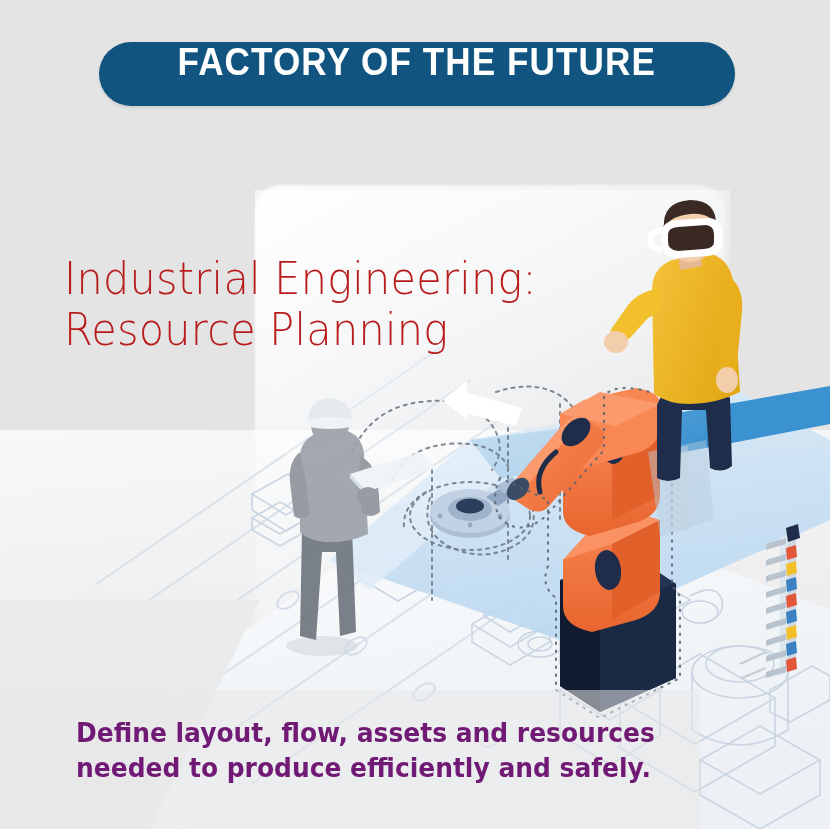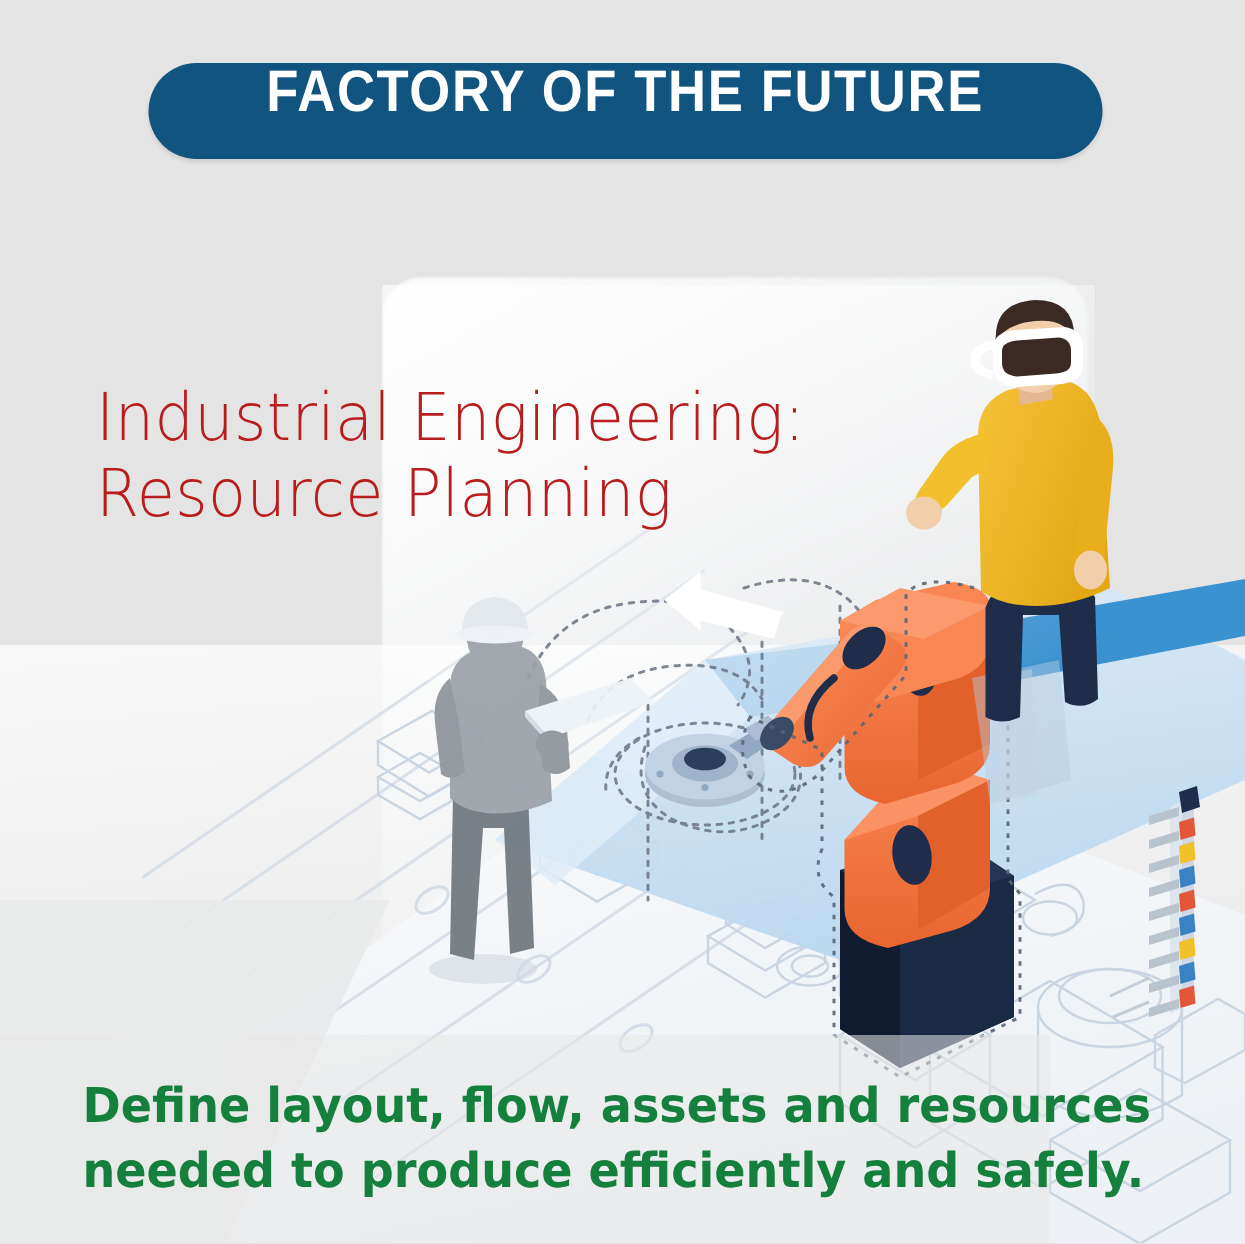--- a/index.html
+++ b/index.html
@@ -44,23 +44,23 @@
     color:#b91c1c;
     font-size:44px;font-weight:300;line-height:1.17;
     letter-spacing:.3px;
     font-family:"DejaVu Sans", sans-serif;
     z-index:40;
     margin-top:28px;
   }
   .title div{white-space:nowrap;transform:scaleX(.94);transform-origin:left center;}
   
   .caption{
-    position:absolute;left:55px;top:716px;width:640px;
-    color:#15803d;
-    font-size:32px;font-weight:bold;line-height:1.33;
+    position:absolute;left:76px;top:716px;width:640px;
+    color:#701a75;
+    font-size:26px;font-weight:bold;line-height:1.33;
     letter-spacing:0px;
     font-family:"DejaVu Sans", sans-serif;
     z-index:40;
   }
   .caption div{white-space:nowrap;transform:scaleX(.96);transform-origin:left center;}
   
   .art{position:absolute;left:0;top:0;width:830px;height:829px;}
   .art svg{display:block;}
 </style>
 </head>

